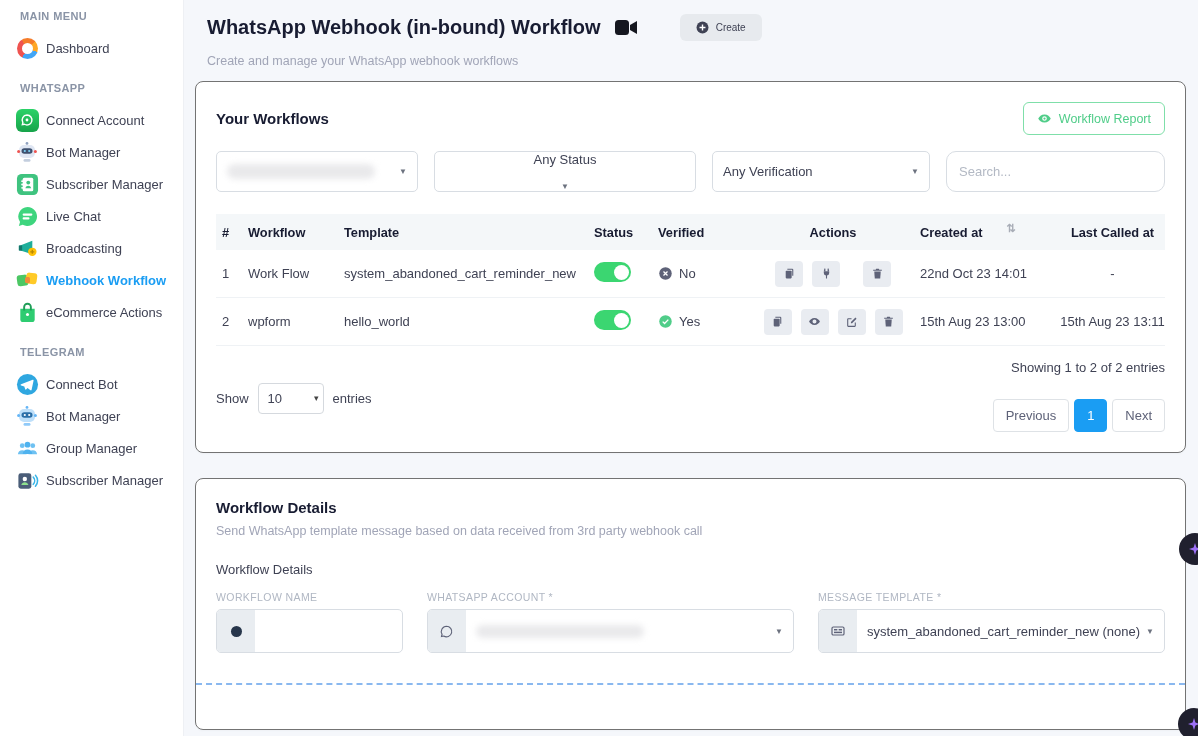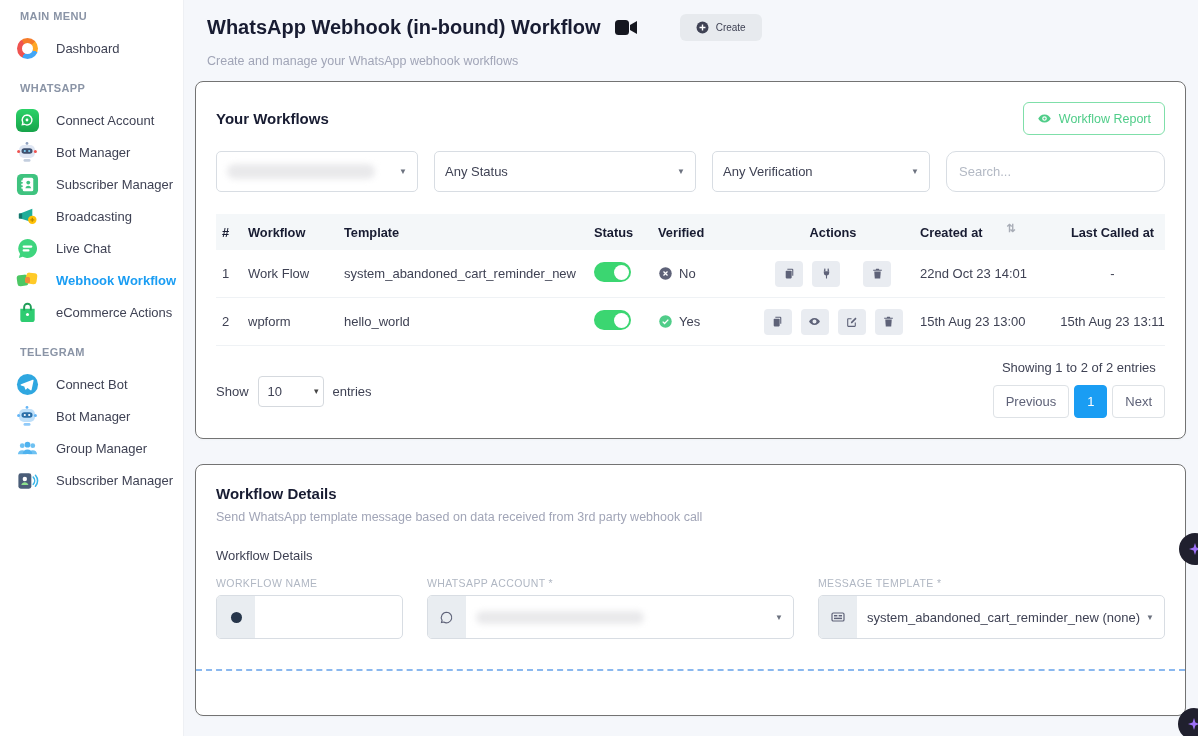--- a/index.html
+++ b/index.html
@@ -4,21 +4,21 @@
 <style>
   * { margin:0; padding:0; box-sizing:border-box; }
   html,body { width:1198px; height:736px; overflow:hidden; }
   body { font-family:"Liberation Sans", sans-serif; background:#ffffff; position:relative; color:#3f4254; }
 
   
   .sidebar { position:absolute; left:0; top:0; bottom:0; width:184px; background:#fff; border-right:1px solid #eef0f4; padding:8px 0 0 0; overflow:hidden; }
   .side-section-label { font-size:11px; font-weight:bold; color:#8a94a6; letter-spacing:.4px; padding:0 0 0 20px; margin-top:18px; }
   .side-section-label:first-child { margin-top:2px; }
   .side-items { margin-top:10px; }
-  .side-item { display:flex; align-items:center; gap:16px; height:32px; padding-left:14px; cursor:pointer; }
+  .side-item { display:flex; align-items:center; gap:6px; height:32px; padding-left:14px; cursor:pointer; }
   .side-item .label { font-size:13px; color:#3f4254; }
   .side-item.active .label { color:#1a9df3; font-weight:bold; }
   .sicon { width:26px; height:26px; flex:none; display:flex; align-items:center; justify-content:center; }
   .gauge { width:21px; height:21px; border-radius:50%; background:conic-gradient(from 210deg,#ef5350 0 32%,#f57c2a 0 55%,#ffa726 0 72%,#42a5f5 0 100%); position:relative; }
   .gauge::after { content:""; position:absolute; inset:5px; background:#fff; border-radius:50%; }
   .wa-badge { width:23px; height:23px; border-radius:6px; background:linear-gradient(180deg,#2bd268,#17a34a); display:flex; align-items:center; justify-content:center; }
 
   
   .main { position:absolute; left:184px; right:0; top:0; bottom:0; background:#f5f7fb; padding:14px 12px 0 11px; }
   .page-header { margin-left:12px; }
@@ -29,21 +29,21 @@
 
   .card { background:#fff; border:1px solid #737373; border-radius:8px; box-shadow:0 1px 2px rgba(80,90,110,.04); }
   .card1 { margin-top:13px; padding:20px; }
   .card-head { display:flex; align-items:center; justify-content:space-between; }
   .card-title { font-size:15px; font-weight:bold; color:#181c32; }
   .report-btn { display:flex; align-items:center; gap:7px; background:#fff; border:1px solid #7fdfa9; color:#50cd89; border-radius:6px; padding:8px 13px; font-size:12.5px; cursor:pointer; font-family:inherit; }
 
   .filters { display:flex; gap:16px; margin-top:16px; }
   .fselect { height:41px; border:1px solid #d8dde3; border-radius:5px; background:#fff; display:flex; align-items:center; justify-content:space-between; padding:0 10px; font-size:13px; color:#3f4254; cursor:pointer; }
   .fselect .caret { font-size:8px; color:#6c727f; }
-  .fs1 { width:202px; } .fs2 { width:262px; } .fs3 { width:218px; }
+  .fs1 { width:202px; } .fs2 { width:262px;flex-direction:column; } .fs3 { width:218px; }
   .fsearch { flex:1; height:41px; border:1px solid #d8dde3; border-radius:10px; padding:0 12px; font-size:13px; color:#3f4254; font-family:inherit; }
   .fsearch::placeholder { color:#b3b9c4; }
   .redact { display:inline-block; height:15px; border-radius:8px; background:#e9e9eb; filter:blur(3px); }
   .r1 { width:148px; } .r2 { width:168px; height:13px; }
 
   .table { margin-top:22px; font-size:13px; }
   .trow { display:flex; align-items:center; }
   .thead { background:#f4f7f9; height:36px; font-weight:bold; color:#181c32; font-size:12.8px; }
   .tbody-row { height:48px; border-bottom:1px solid #eff2f5; color:#3f4254; }
   .c { padding-left:6px; }
@@ -54,21 +54,21 @@
   .toggle { width:37px; height:20px; border-radius:10px; background:#3bd671; display:inline-block; position:relative; cursor:pointer; }
   .toggle .knob { position:absolute; right:2.5px; top:2.5px; width:15px; height:15px; border-radius:50%; background:#fff; }
   .vwrap { display:flex; align-items:center; gap:6px; }
   .abtn { width:28px; height:26px; border:none; border-radius:4px; background:#e9ecf1; display:flex; align-items:center; justify-content:center; cursor:pointer; }
   .abtn.gap { margin-left:14px; }
 
   .tfoot { display:flex; justify-content:space-between; margin-top:14px; }
   .show-group { display:flex; align-items:center; gap:9px; font-size:13px; color:#3f4254; margin-top:4px; }
   .show-select { width:66px; height:31px; border:1px solid #d5d9de; border-radius:4px; display:flex; align-items:center; justify-content:space-between; padding:0 9px; font-size:13px; cursor:pointer; background:#fff;gap:32px; }
   .show-select .caret { font-size:9px; color:#444; }
-  .foot-right { display:flex; flex-direction:column; align-items:center; gap:10px; }
+  .foot-right { display:flex; flex-direction:column; align-items:flex-end; gap:24px; }
   .showing-text { font-size:13px; color:#3f4254; }
   .pager { display:flex; gap:5px; }
   .pg { height:33px; min-width:33px; display:flex; align-items:center; justify-content:center; border:1px solid #dee2e6; background:#fff; color:#5e6278; border-radius:4px; font-size:13px; padding:0 12px; cursor:pointer; font-family:inherit; }
   .pg.active { background:#1a9df3; border-color:#1a9df3; color:#fff; padding:0; width:33px; }
 
   .card2 { margin-top:25px; padding:20px 20px 0 20px; position:relative; height:252px; }
   .card2 .card-subtitle { font-size:12.5px; color:#a1a5b7; margin-top:8px; }
   .section-label { font-size:13px; color:#3f4254; margin-top:24px; }
   .form-row { display:flex; gap:24px; margin-top:14px; }
   .fcol1 { width:222px; } .fcol2 { width:436px; } .fcol3 { flex:1; }
@@ -139,36 +139,36 @@
             <rect x="5.4" y="14.5" width="2.2" height="2" rx="1" fill="#fff"></rect>
             <circle cx="12.8" cy="10" r="2" fill="#3fc37f"></circle>
             <path d="M9.8 16c.5-1.8 1.7-2.6 3-2.6s2.5.8 3 2.6z" fill="#3fc37f"></path>
           </svg>
       </span>
       <span class="label">Subscriber Manager</span>
     </div>
     <div class="side-item">
       <span class="sicon">
         <svg width="23" height="23" viewBox="0 0 24 24">
+            <path d="M12 2a10 10 0 1 1-5 18.7L3 22l1.2-4.3A10 10 0 0 1 12 2z" fill="#3ed57e"></path>
+            <path d="M8 10h8M8 14h5" stroke="#fff" stroke-width="2.2" stroke-linecap="round"></path>
+          </svg>
+      </span>
+      <span class="label">Live Chat</span>
+    </div>
+    <div class="side-item">
+      <span class="sicon">
+        <svg width="23" height="23" viewBox="0 0 24 24">
             <path d="M3 9.5 17 4v14L3 13.5z" fill="#1fae9a"></path>
             <rect x="3" y="8.8" width="3.4" height="5.4" fill="#14766c"></rect>
             <circle cx="17" cy="15.5" r="4.4" fill="#ffc107"></circle>
             <path d="M17 13.4v4.2M14.9 15.5h4.2" stroke="#b98900" stroke-width="1.4"></path>
           </svg>
       </span>
       <span class="label">Broadcasting</span>
-    </div>
-    <div class="side-item">
-      <span class="sicon">
-        <svg width="23" height="23" viewBox="0 0 24 24">
-            <path d="M12 2a10 10 0 1 1-5 18.7L3 22l1.2-4.3A10 10 0 0 1 12 2z" fill="#3ed57e"></path>
-            <path d="M8 10h8M8 14h5" stroke="#fff" stroke-width="2.2" stroke-linecap="round"></path>
-          </svg>
-      </span>
-      <span class="label">Live Chat</span>
     </div>
     <div class="side-item active">
       <span class="sicon">
         <svg width="24" height="24" viewBox="0 0 24 24">
             <rect x="2" y="7" width="11" height="11" rx="3" fill="#4cc764" transform="rotate(-8 7 12)"></rect>
             <rect x="11" y="5" width="11" height="11" rx="3" fill="#ffca28" transform="rotate(8 17 10)"></rect>
             <rect x="10" y="9" width="5" height="6" rx="1.5" fill="#ef8b3a"></rect>
           </svg>
       </span>
       <span class="label">Webhook Workflow</span>

